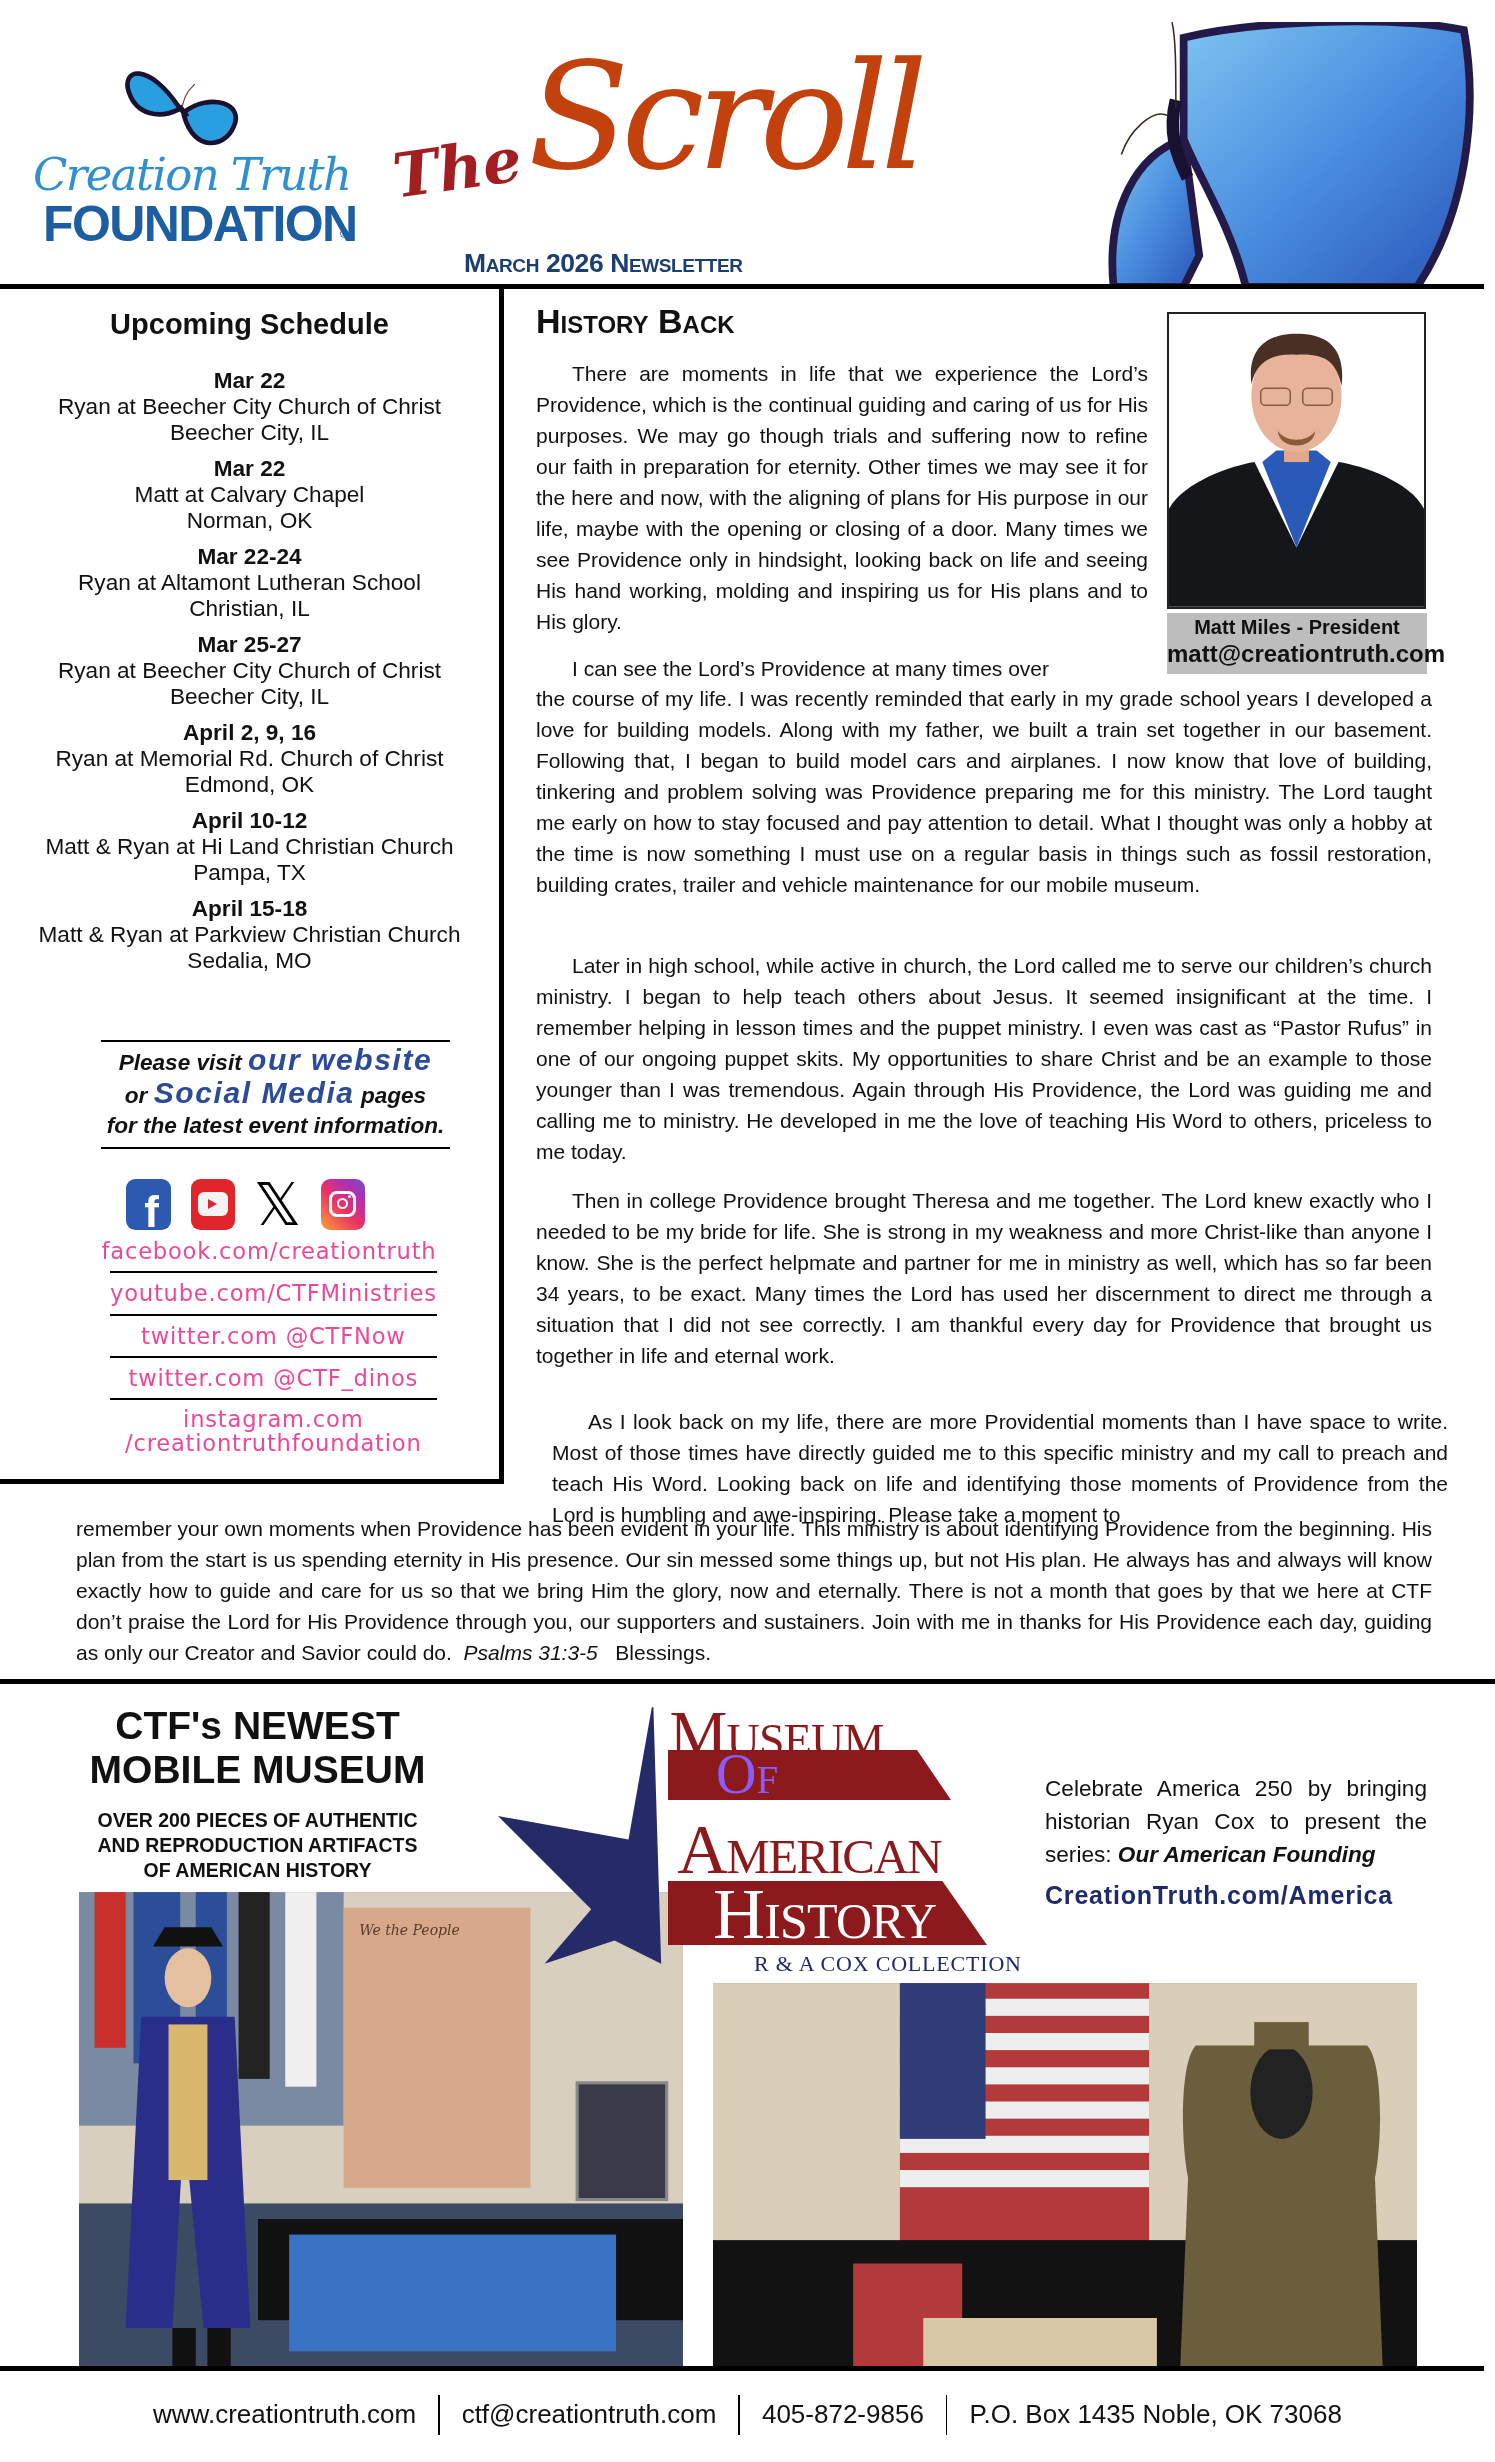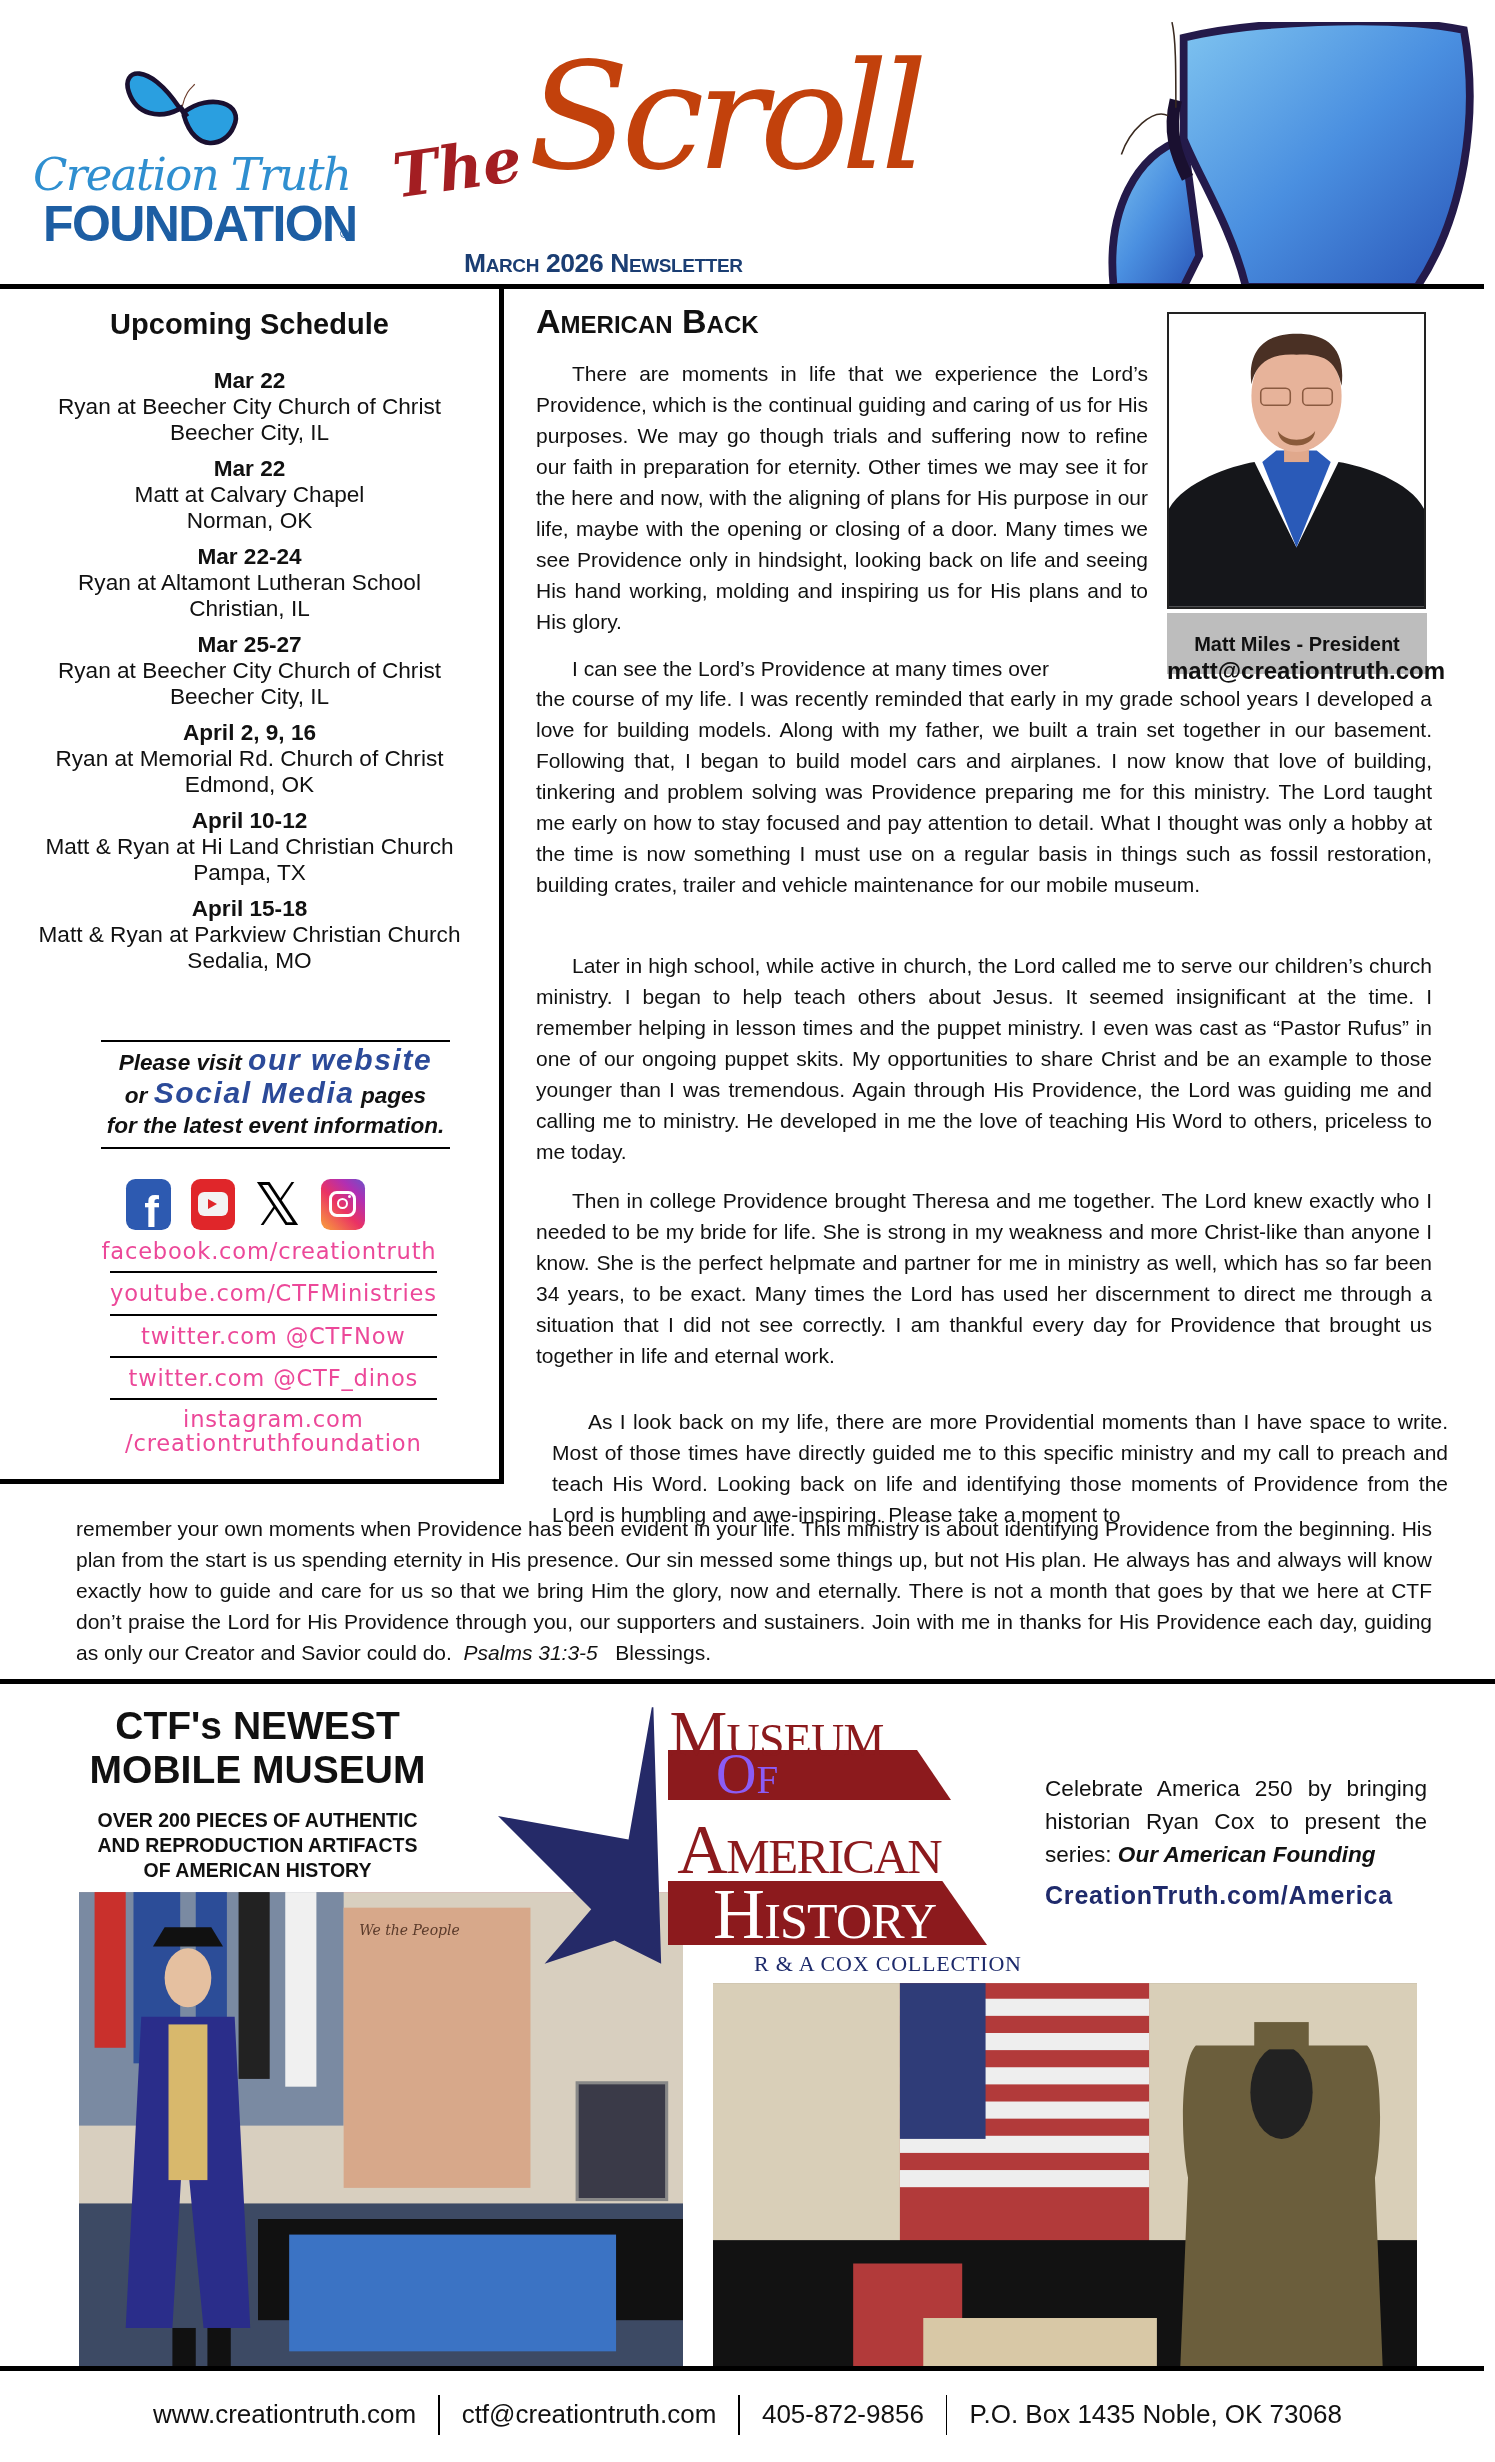--- a/index.html
+++ b/index.html
@@ -52,21 +52,21 @@
 
   .social-links { left:78px; top:1237px; width:382px; text-align:center; }
   .social-link { font-family:"DejaVu Sans", sans-serif; font-size:22.6px; line-height:28px; padding:6.2px 0 6.2px 0; letter-spacing:0.8px; color:#ec4899; }
   .social-link + .social-link { border-top:2.3px solid #000; margin-left:32px; margin-right:23.4px; }
   .social-link.first { padding-top:0; }
 
   
   .article-title { left:536px; top:302px; font-weight:bold; font-size:34px; font-variant:small-caps; letter-spacing:0px; }
   .photo-box { left:1167px; top:312px; width:255px; height:293px; border:2.3px solid #222; background:#fff; overflow:hidden; }
   .photo-caption { left:1167px; top:613px; width:260px; height:61px; background:#bdbdbd; text-align:center; }
-  .cap-name { font-weight:bold; font-size:20px; line-height:28px; padding-top:17px; }
+  .cap-name { font-weight:bold; font-size:20px; line-height:28px; padding-top:0; }
   .cap-email { font-weight:bold; font-size:24px; line-height:26.5px; }
 
   .para { font-size:21px; line-height:31px; text-align:justify; color:#111; }
   .p1 { left:536px; top:358px; width:612px; text-indent:36px; }
   .p2a { left:536px; top:653px; width:612px; text-indent:36px; }
   .p2 { left:536px; top:683px; width:896px; }
   .p3 { left:536px; top:950px; width:896px; text-indent:36px; }
   .p4 { left:536px; top:1185px; width:896px; text-indent:36px; }
   .p5a { left:536px; top:1390px; width:896px; text-indent:36px; }
   .p5b { left:76px; top:1513px; width:1356px; }
@@ -214,21 +214,21 @@
   <div class="social-link first">facebook.com/creationtruth</div>
   <div class="social-link">youtube.com/CTFMinistries</div>
   <div class="social-link">twitter.com @CTFNow</div>
   <div class="social-link">twitter.com @CTF_dinos</div>
   <div class="social-link" style="line-height:24px;">
     <div>instagram.com</div>
     <div>/creationtruthfoundation</div>
   </div>
 </div>
 
-<div class="abs article-title">American Back</div>
+<div class="abs article-title">History Back</div>
 
 <div class="abs photo-box">
   <svg width="255" height="293" viewBox="0 0 328 376">
     <rect width="328" height="376" fill="#ffffff"></rect>
     <path d="M0 376 L0 250 C20 215, 80 195, 110 190 L164 300 L218 190 C250 195, 310 215, 328 250 L328 376 Z" fill="#15161a"></path>
     <path d="M120 190 L164 300 L208 190 L190 175 L138 175 Z" fill="#2a5ab8"></path>
     <rect x="148" y="150" width="32" height="40" fill="#e0a88c"></rect>
     <ellipse cx="164" cy="105" rx="58" ry="72" fill="#e7b39a"></ellipse>
     <path d="M106 90 C100 40, 130 25, 164 25 C200 25, 228 40, 222 92 C215 60, 200 50, 164 52 C130 50, 112 62, 106 90 Z" fill="#4a3024"></path>
     <rect x="118" y="95" width="38" height="22" rx="6" fill="none" stroke="#8a5a40" stroke-width="2"></rect>

